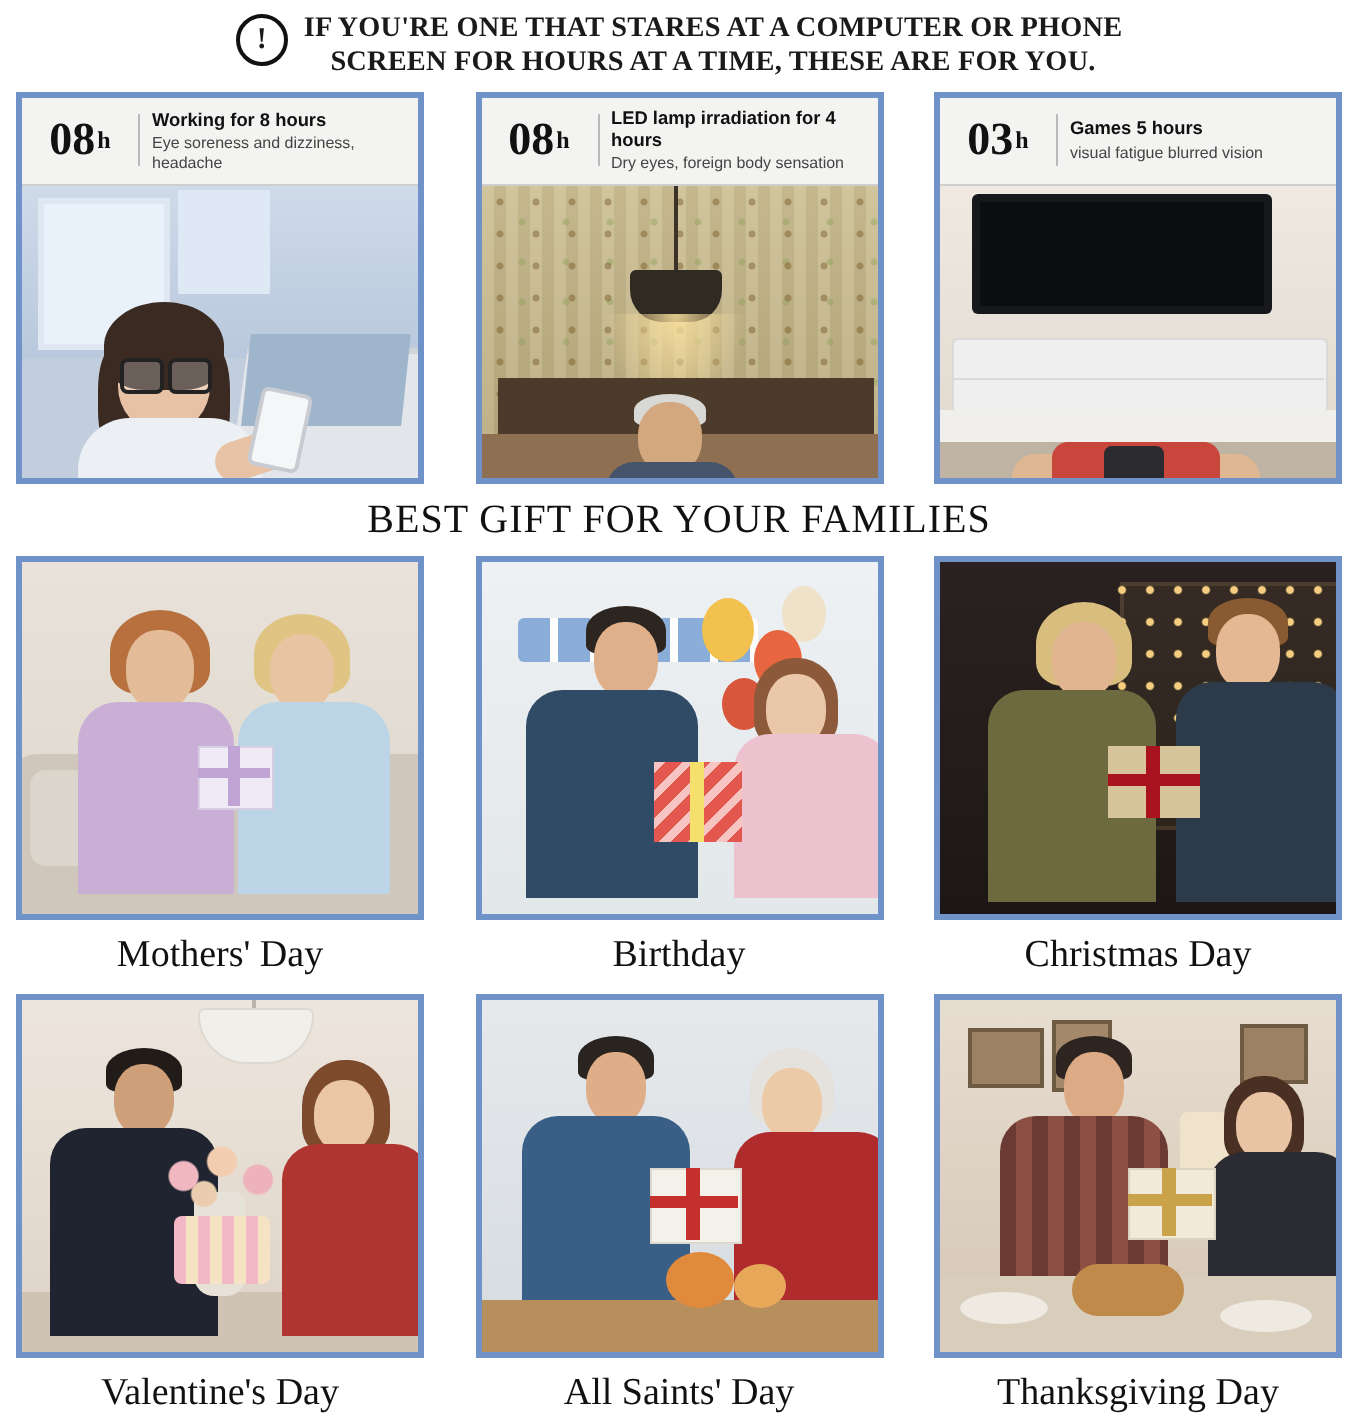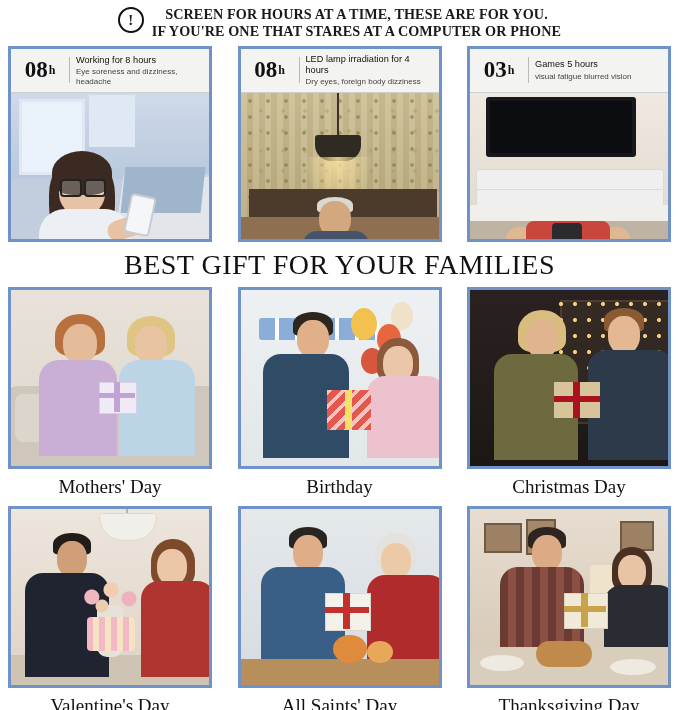--- a/index.html
+++ b/index.html
@@ -97,42 +97,42 @@
   }
   .sym-text {
     flex: 1 1 auto;
     padding: 3px 5px 2px 6px;
     display: flex;
     flex-direction: column;
     justify-content: center;
   }
   .sym-title {
     font-size: 9.2px;
-    font-weight: normal;
+    font-weight: bold;
     color: #111;
     line-height: 1.15;
     margin-bottom: 2px;
   }
   .sym-sub {
     font-size: 8px;
     color: #444;
     line-height: 1.2;
   }
   .photo {
     position: relative;
     width: 100%;
     height: calc(100% - 44px);
     overflow: hidden;
   }
 
   
   .section-title {
     text-align: center;
     font-family: "Liberation Serif", serif;
-    font-size: 28px;
+    font-size: 20px;
     letter-spacing: 0.5px;
     color: #111;
     padding: 7px 0 6px 0;
   }
 
   
   .gift-row {
     display: flex;
     justify-content: space-between;
     padding: 0 8px;
@@ -312,22 +312,22 @@
   .g6-giftrib2 { left: 94px; top: 97px; width: 42px; height: 6px; background: #c9a24a; }
 </style>
 </head>
 <body>
 
 <div class="page">
 
   <div class="header">
     <div class="warn-icon">!</div>
     <div class="header-text">
+      <div>IF YOU'RE ONE THAT STARES AT A COMPUTER OR PHONE</div>
       <div>SCREEN FOR HOURS AT A TIME, THESE ARE FOR YOU.</div>
-      <div>IF YOU'RE ONE THAT STARES AT A COMPUTER OR PHONE</div>
     </div>
   </div>
 
   <div class="symptom-row">
 
     <div class="symptom-card">
       <div class="symptom-head">
         <div class="hours">
           <span>08</span>
             <span class="h-unit">h</span>
@@ -357,21 +357,21 @@
     </div>
 
     <div class="symptom-card">
       <div class="symptom-head">
         <div class="hours">
           <span>08</span>
             <span class="h-unit">h</span>
         </div>
         <div class="sym-text">
           <div class="sym-title">LED lamp irradiation for 4 hours</div>
-          <div class="sym-sub">Dry eyes, foreign body dizziness</div>
+          <div class="sym-sub">Dry eyes, foreign body sensation</div>
         </div>
       </div>
       <div class="photo">
         <div class="fill c2-wall"></div>
         <div class="sc c2-dots"></div>
         <div class="sc c2-cord"></div>
         <div class="sc c2-shade"></div>
         <div class="sc c2-glow"></div>
         <div class="sc c2-headb"></div>
         <div class="sc c2-bed"></div>

